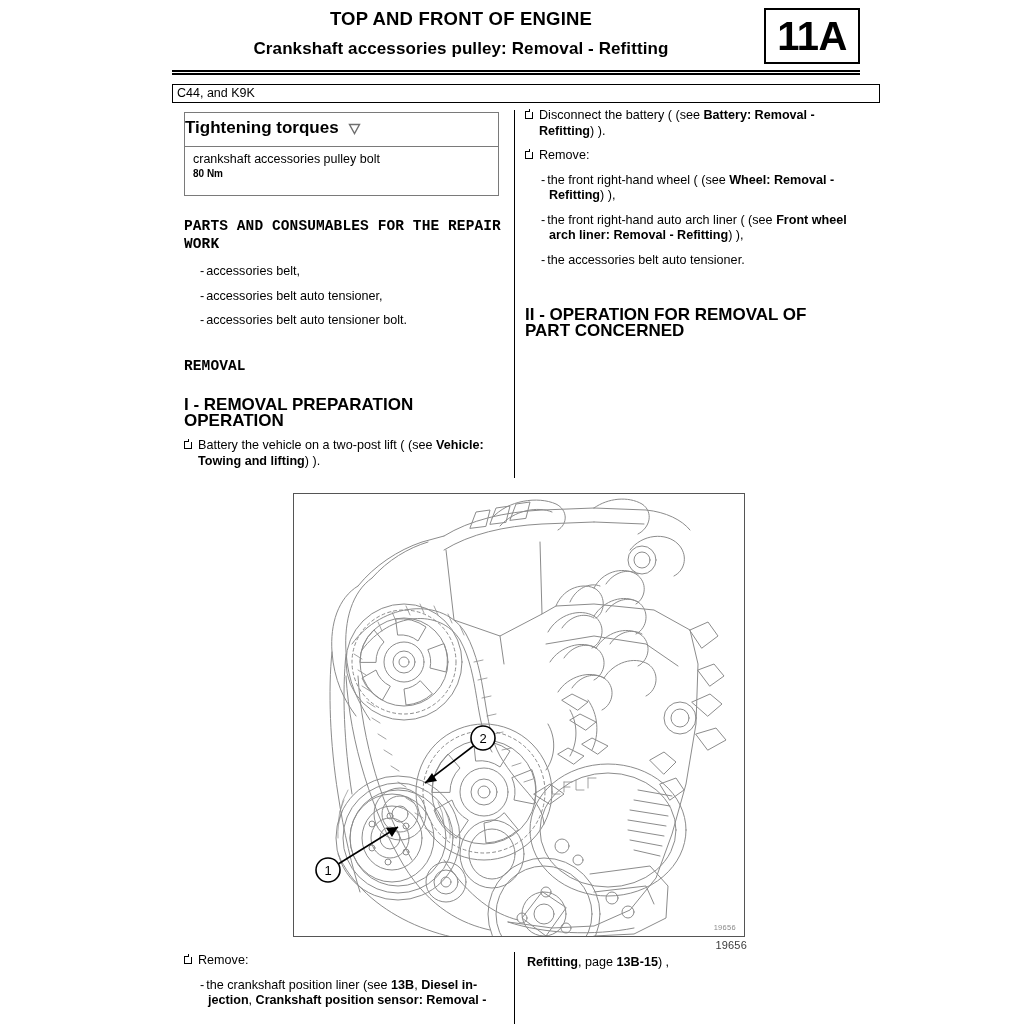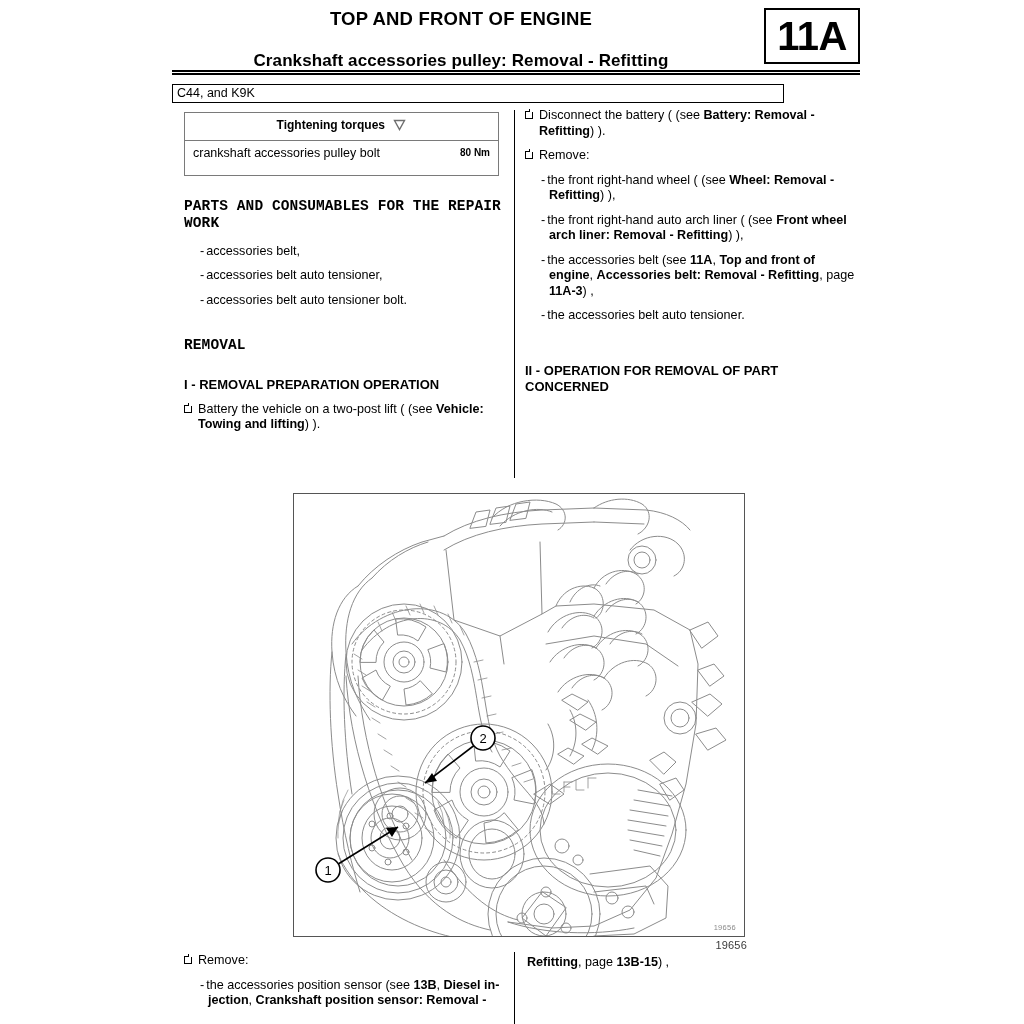--- a/index.html
+++ b/index.html
@@ -39,21 +39,21 @@
     font-size: 18.5px;
     font-weight: bold;
     letter-spacing: 0.2px;
     line-height: 26px;
   }
   .title-sub {
     font-size: 17px;
     font-weight: bold;
     letter-spacing: 0.1px;
     line-height: 26px;
-    margin-top: 16px;
+    margin-top: 4px;
   }
   .section-badge {
     position: absolute;
     right: 0px;
     top: 8px;
     width: 96px;
     height: 56px;
     border: 2px solid #000;
     display: flex;
     align-items: center;
@@ -75,21 +75,21 @@
     border-top: 2px solid #000;
     border-bottom: 2px solid #000;
     box-sizing: border-box;
   }
 
   
   .vehicle-box {
     position: absolute;
     left: 0;
     top: 84px;
-    width: 612px;
+    width: 708px;
     height: 19px;
     border: 1.5px solid #000;
     box-sizing: border-box;
     font-size: 12.5px;
     line-height: 16px;
     padding-left: 4px;
   }
 
   
   .col-divider {
@@ -123,52 +123,53 @@
 
   
   .torque-table {
     border: 1.5px solid #7a7a7a;
     width: 315px;
     box-sizing: border-box;
     margin-bottom: 22px;
   }
   .torque-head {
     border-bottom: 1.5px solid #7a7a7a;
-    text-align: center;
-    font-size: 12px;
+    text-align: left;
+    font-size: 17px;
     font-weight: bold;
     padding: 5px 0 6px 0;
   }
   .torque-head .tri {
     display: inline-block;
     vertical-align: -2px;
     margin-left: 5px;
   }
   .torque-body {
     display: flex;
     justify-content: space-between;
     align-items: flex-start;
     padding: 5px 8px 14px 8px;
     font-size: 12.5px;
     line-height: 14.5px;
+    flex-direction: column;
   }
   .torque-name { max-width: 200px; }
   .torque-value { font-weight: bold; font-size: 10px; white-space: nowrap; }
 
   
   h2.block-title {
     font-size: 14.5px;
     font-weight: bold;
     line-height: 17.5px;
     margin: 0 0 11px 0;
     letter-spacing: 0.1px;
     font-family: Liberation Mono, monospace;
   }
   h3.sub-title {
-    font-size: 13px;
+    font-size: 17px;
     font-weight: bold;
     line-height: 16px;
     margin: 0 0 9px 0;
   }
   .bullet-item {
     display: flex;
     align-items: flex-start;
     font-size: 12.6px;
     line-height: 15.5px;
     margin-bottom: 9px;
@@ -323,23 +324,20 @@
     </div>
 
     <div class="dash-item">
       <span class="dash">-</span><span><span>the front right-hand wheel ( (see </span><b>Wheel: Removal - Refitting</b><span>) ),</span></span>
     </div>
 
     <div class="dash-item">
       <span class="dash">-</span><span><span>the front right-hand auto arch liner ( (see </span><b>Front wheel arch liner: Removal - Refitting</b><span>) ),</span></span>
     </div>
 
-    <div class="dash-item">
-      <span class="dash">-</span><span><span>the accessories belt (see </span><b>11A</b><span>, </span><b>Top and front of engine</b><span>, </span><b>Accessories belt: Removal - Refitting</b><span>, page </span><b>11A-3</b><span>) ,</span></span>
-    </div>
 
     <div class="dash-item">
       <span class="dash">-</span><span>the accessories belt auto tensioner.</span>
     </div>
 
     <div class="spacer-lg"></div>
 
     <h3 class="sub-title">II - OPERATION FOR REMOVAL OF PART CONCERNED</h3>
 
   </div>
@@ -545,21 +543,21 @@
     </div>
     <div class="fig-ref-outer">19656</div>
   </div>
 
   <div style="position:absolute; left:12px; top:953px; width:318px;">
     <div class="bullet-item">
       <span class="bullet-sq"></span>
       <span class="bullet-text">Remove:</span>
     </div>
     <div class="dash-item">
-      <span class="dash">-</span><span><span>the accessories position sensor (see </span><b>13B</b><span>, </span><b>Diesel in-jection</b><span>,  </span><b>Crankshaft position sensor: Removal -</b></span>
+      <span class="dash">-</span><span><span>the crankshaft position liner (see </span><b>13B</b><span>, </span><b>Diesel in-jection</b><span>,  </span><b>Crankshaft position sensor: Removal -</b></span>
     </div>
   </div>
 
   <div style="position:absolute; left:355px; top:955px; width:330px;">
     <div style="font-size:12.6px; line-height:15.5px;">
       <b>Refitting</b><span>, page </span><b>13B-15</b><span>) ,</span>
     </div>
   </div>
 
 </div>

